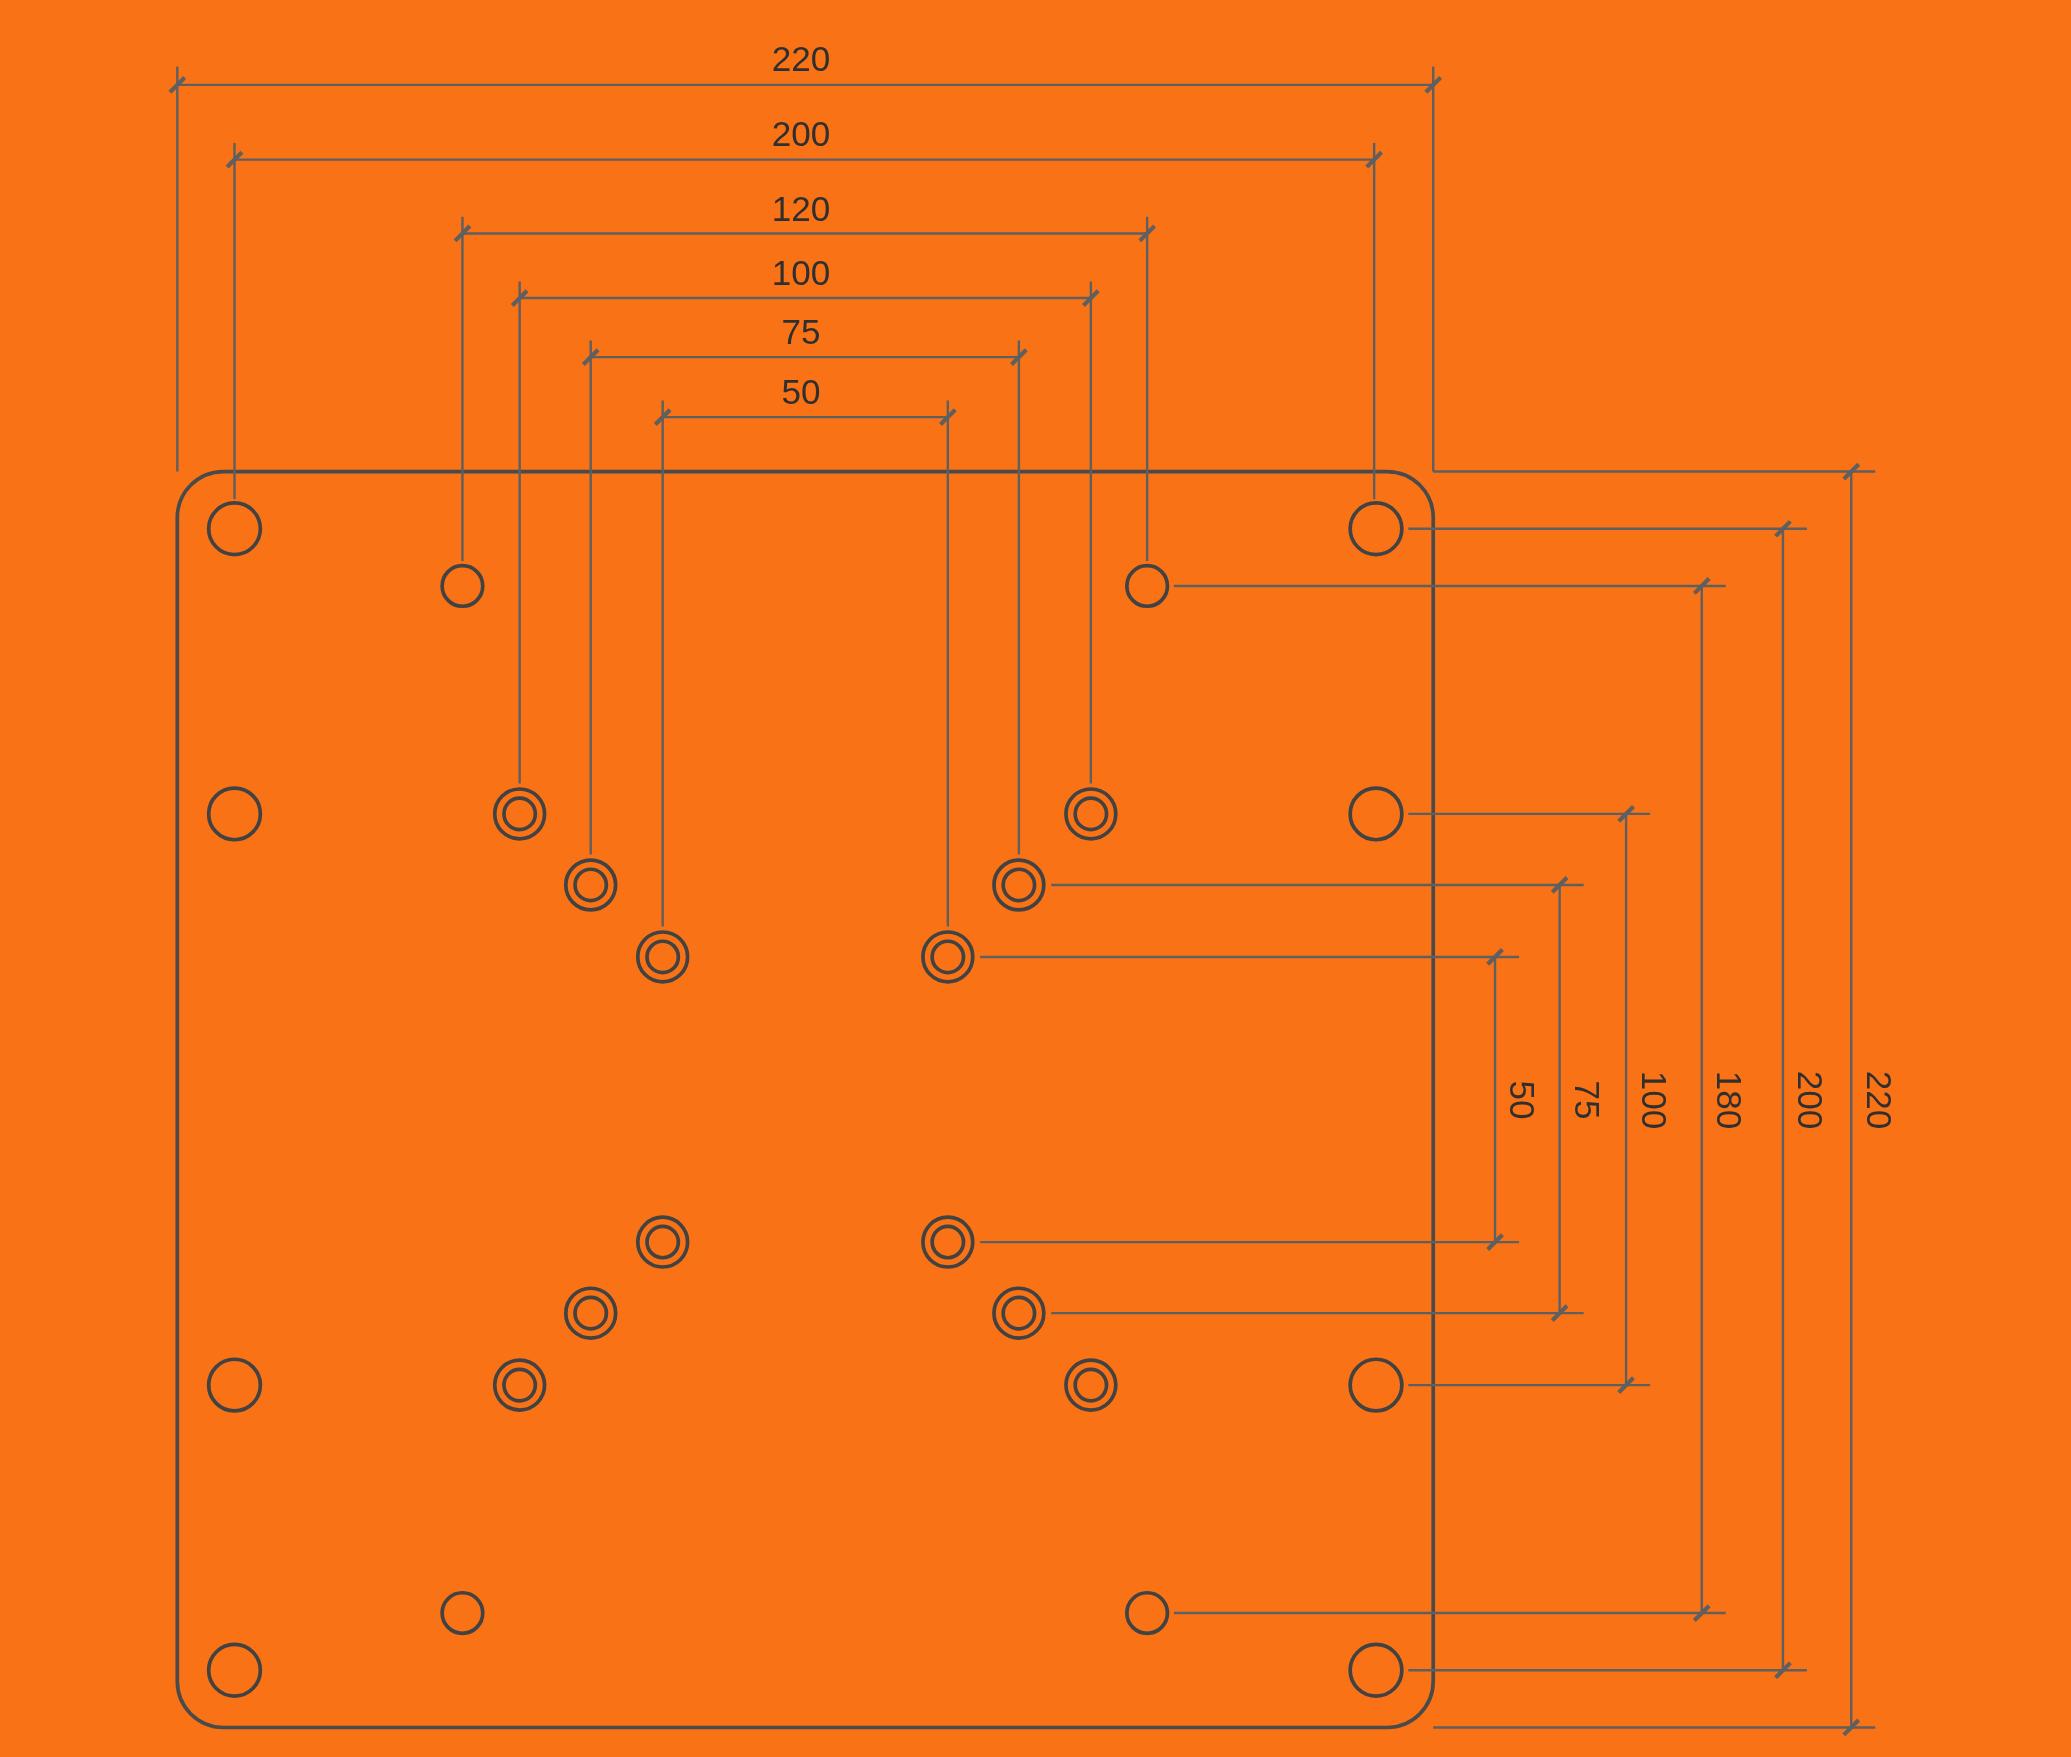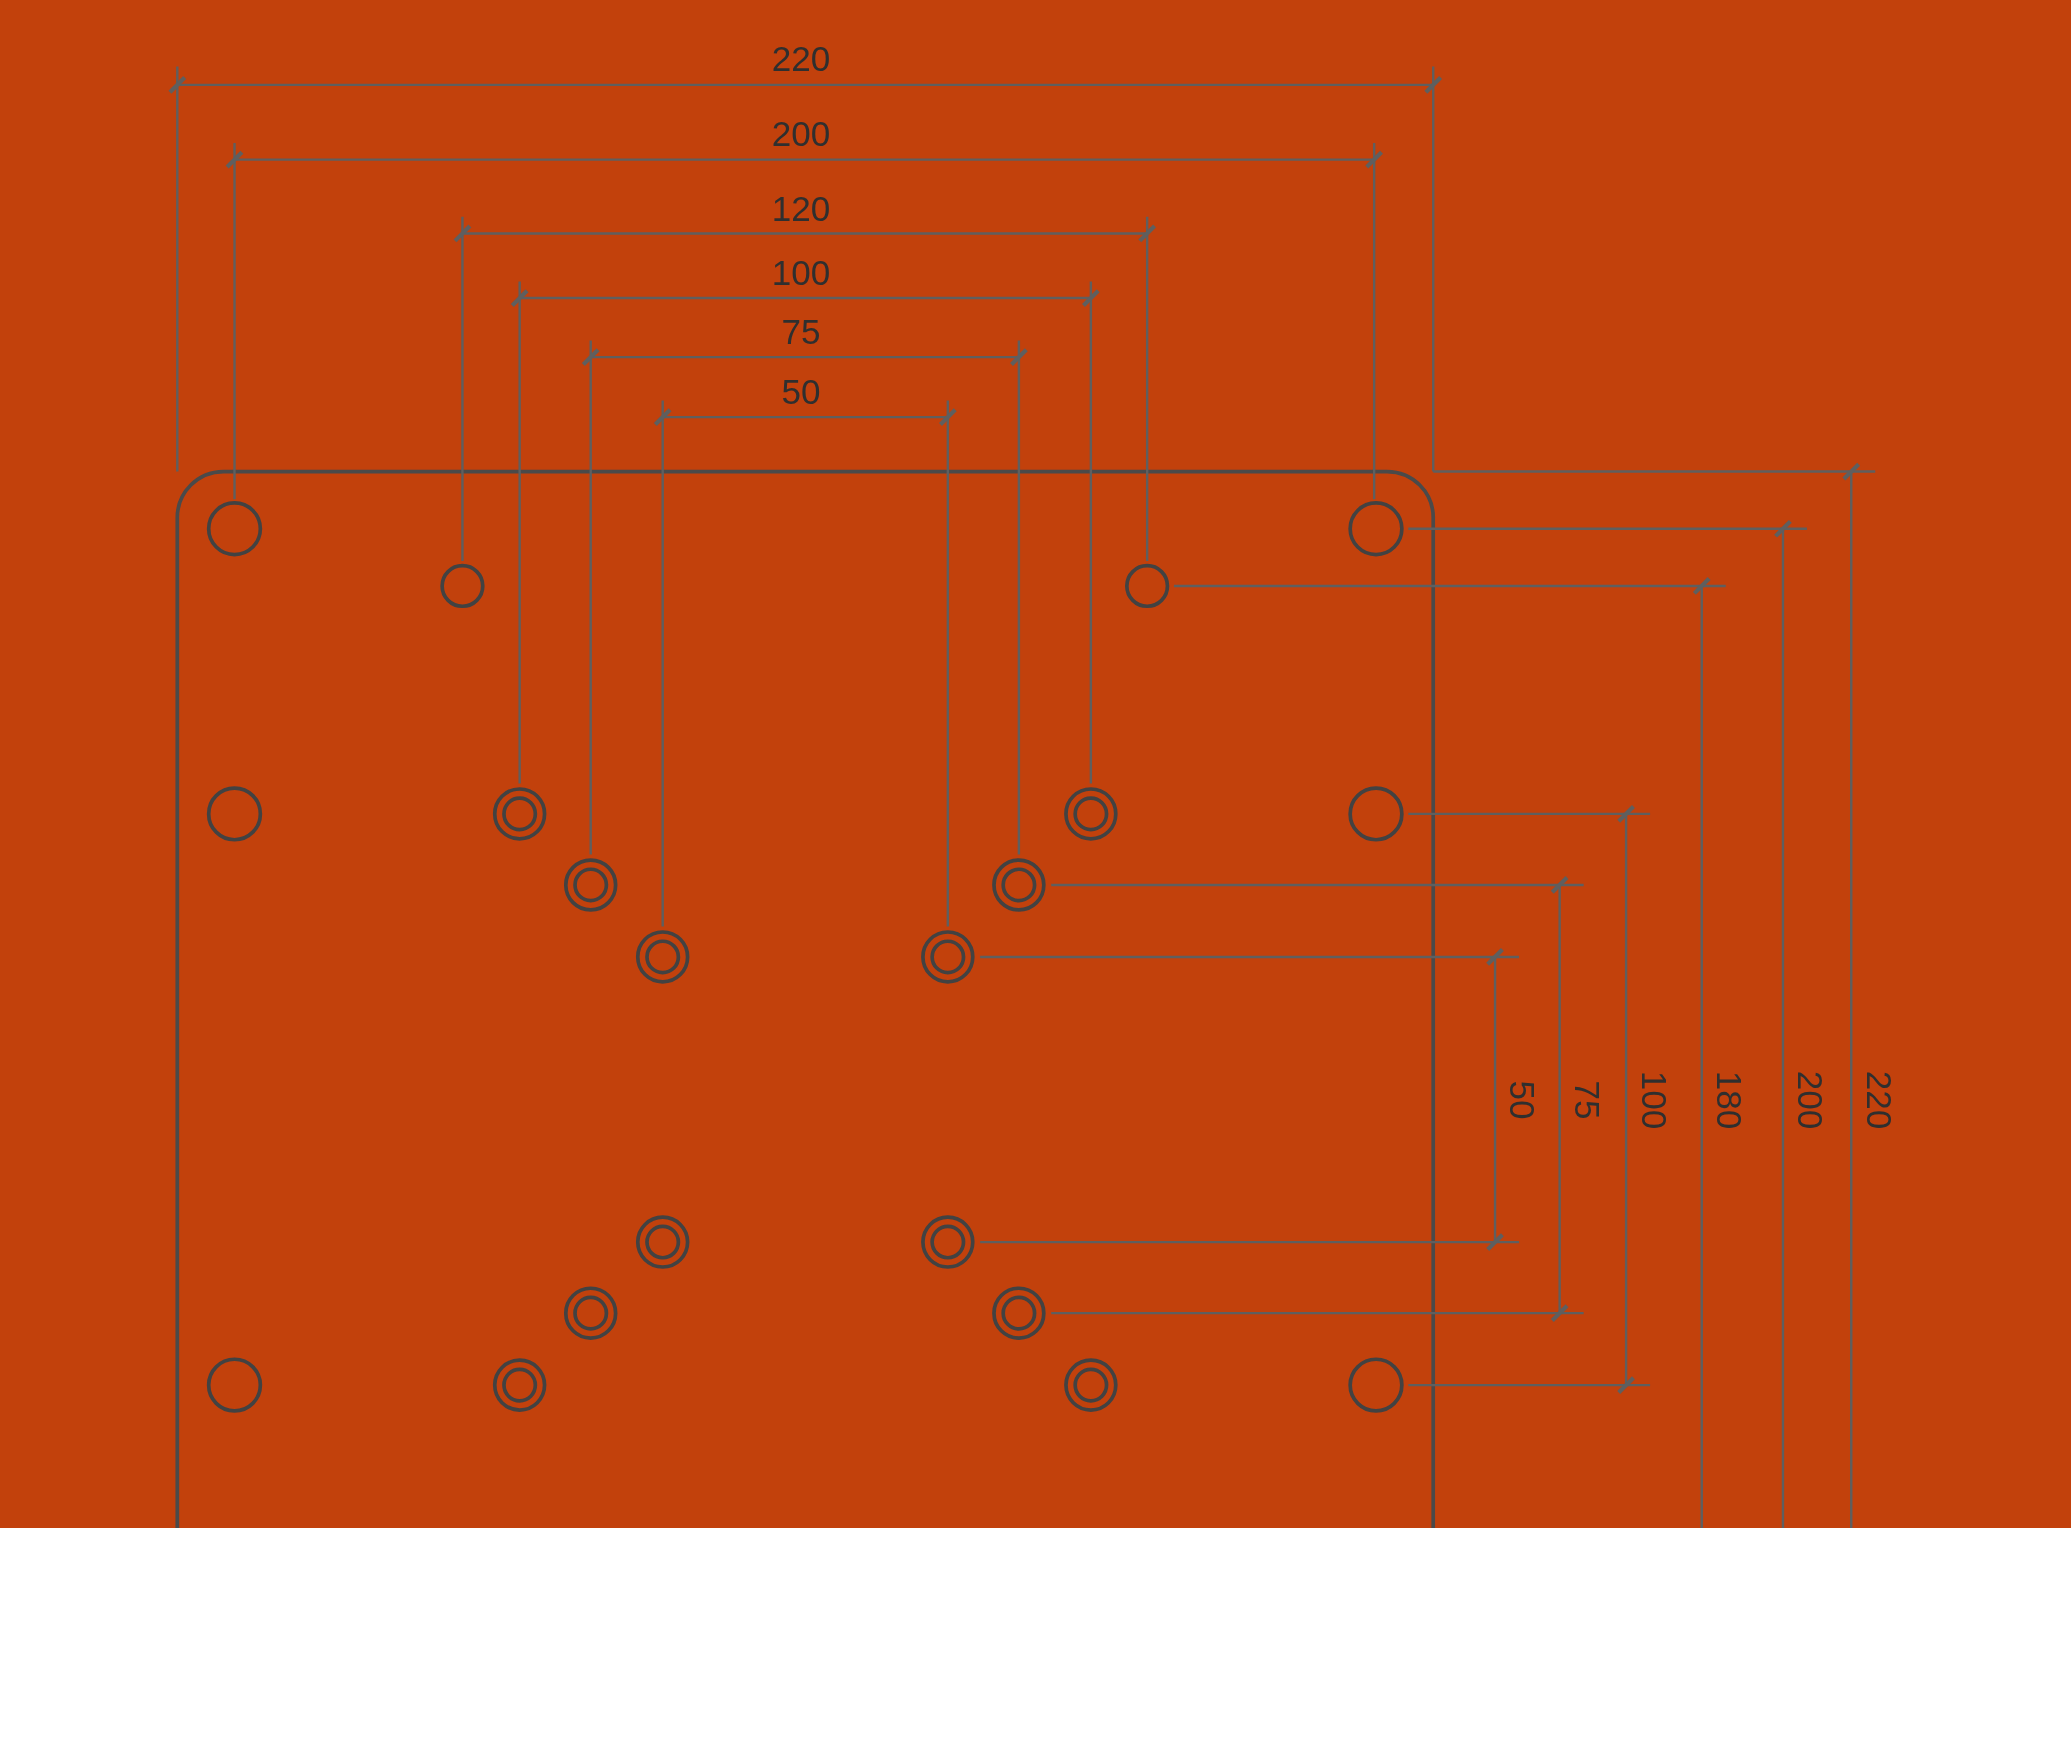--- a/index.html
+++ b/index.html
@@ -3,22 +3,22 @@
 <meta charset="utf-8">
 <style>
   html, body {
     margin: 0;
     padding: 0;
     background: #ffffff;
   }
   .canvas {
     position: relative;
     width: 2071px;
-    height: 1528px;
-    background: #c2410c;
+    height: 1757px;
+    background: #f97316;
     overflow: hidden;
   }
   svg {
     display: block;
     width: 2071px;
     height: 1757px;
   }
   text {
     font-family: "Liberation Sans", "DejaVu Sans", sans-serif;
   }

